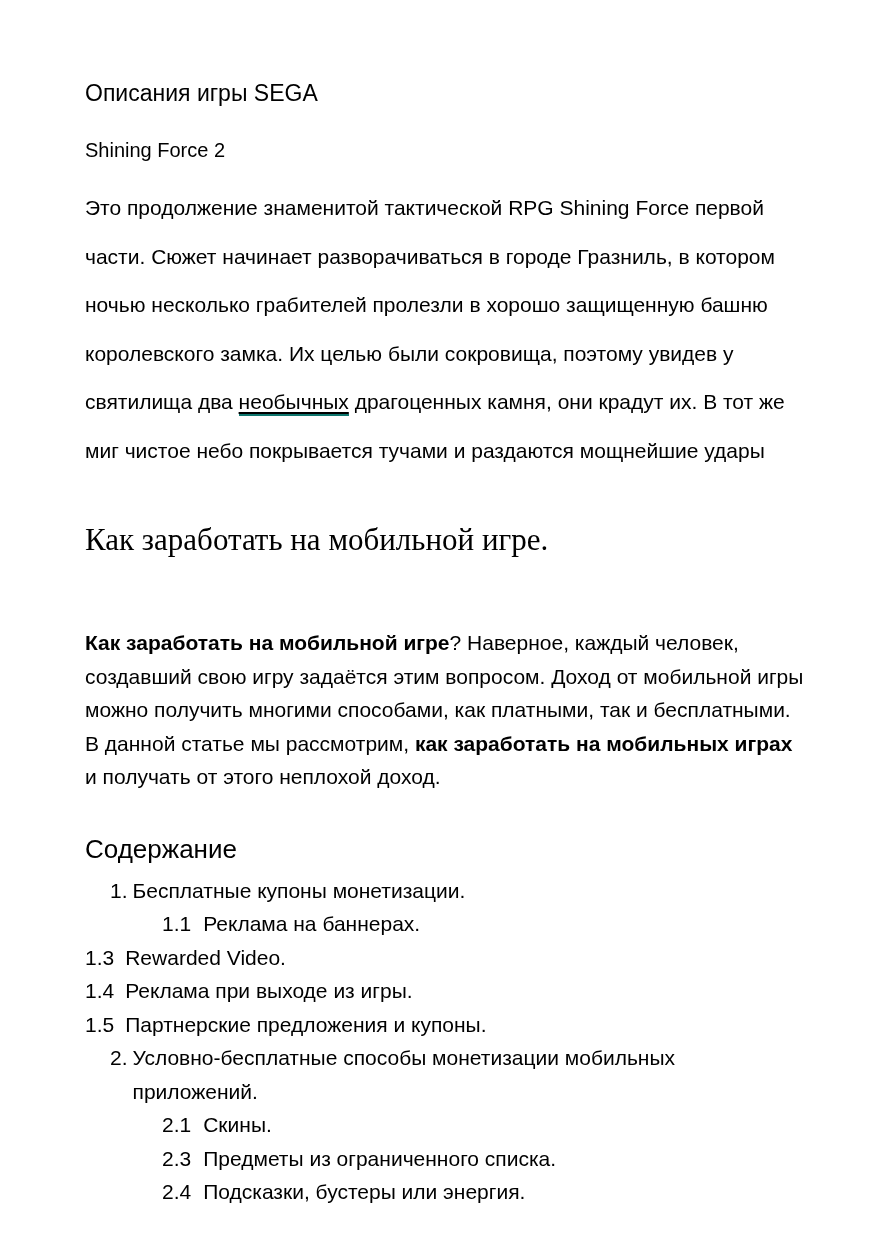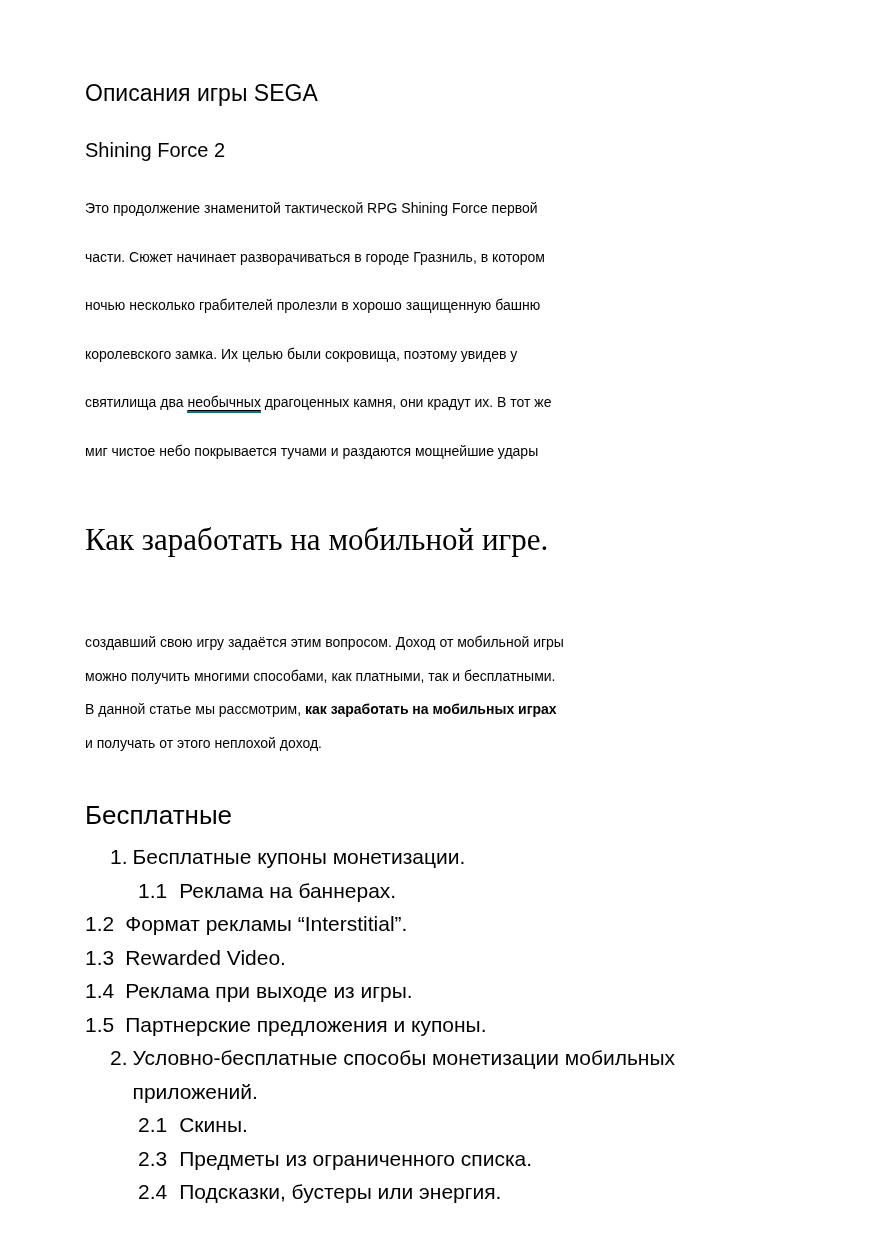--- a/index.html
+++ b/index.html
@@ -3,35 +3,35 @@
 <meta charset="utf-8">
 <style>
   html,body{margin:0;padding:0;}
   body{
     width:890px;height:1259px;overflow:hidden;background:#ffffff;color:#000000;
     font-family:"Liberation Sans", sans-serif;
   }
   .page{padding:79px 80px 0 85px;}
   .h-sega{font-size:23px;font-weight:400;margin:0;line-height:28px;}
   .h-shining{font-size:20px;font-weight:400;margin:31px 0 0 0;line-height:24px;}
-  .para{font-size:14px;}
+  .para{font-size:21px;}
   .para-loose{line-height:48.5px;margin-top:22px;}
   .para-normal{line-height:33.5px;margin-top:67px;}
   .tline{white-space:nowrap;}
   .h-main{font-size:31px;font-weight:400;margin:46px 0 0 0;line-height:38px;font-family:Liberation Serif, serif;}
   .h-toc{font-size:26px;font-weight:400;margin:40px 0 0 0;line-height:31px;}
   .toc{margin-top:9px;font-size:21px;line-height:33.5px;}
   .toc-item{display:flex;align-items:flex-start;}
   .toc-item.flat{padding-left:0;}
   .toc-item.level1{padding-left:25px;}
   .toc-item.level2{padding-left:53px;}
   .toc-num{flex:none;}
   .flat  .toc-num{margin-right:11px;}
   .level1 .toc-num{margin-right:5px;}
-  .level2 .toc-num{margin-right:12px;}
+  .level2 .toc-num{margin-right:12px;margin-left:24px;}
   .toc-text div{white-space:nowrap;}
   .u-word{
     text-decoration:underline;
     text-underline-offset:3px;
     border-bottom:2px solid #0f766e;
     padding-bottom:1px;
   }
   b{font-weight:700;}
 </style>
 </head>
@@ -44,44 +44,39 @@
       <div class="tline"><span>Это продолжение знаменитой тактической RPG Shining Force первой</span></div>
       <div class="tline"><span>части. Сюжет начинает разворачиваться в городе Гразниль, в котором</span></div>
       <div class="tline"><span>ночью несколько грабителей пролезли в хорошо защищенную башню</span></div>
       <div class="tline"><span>королевского замка. Их целью были сокровища, поэтому увидев у</span></div>
       <div class="tline"><span>святилища два </span><span class="u-word">необычных</span><span> драгоценных камня, они крадут их. В тот же</span></div>
       <div class="tline"><span>миг чистое небо покрывается тучами и раздаются мощнейшие удары</span></div>
     </div>
 
   <h1 class="h-main">Как заработать на мобильной игре.</h1>
   <div class="para para-normal" id="para-intro">
+      <div class="tline"><b>Как заработать на мобильной игре</b><span>? Наверное, каждый человек,</span></div>
       <div class="tline"><span>создавший свою игру задаётся этим вопросом. Доход от мобильной игры</span></div>
       <div class="tline"><span>можно получить многими способами, как платными, так и бесплатными.</span></div>
       <div class="tline"><span>В данной статье мы рассмотрим, </span><b>как заработать на мобильных играх</b></div>
       <div class="tline"><span>и получать от этого неплохой доход.</span></div>
     </div>
 
-  <h2 class="h-toc">Бесплатные</h2>
+  <h2 class="h-toc">Содержание</h2>
   <div class="toc" id="toc-list">
       <div class="toc-item level1">
         <span class="toc-num">1.</span>
         <span class="toc-text">
           <div>Бесплатные купоны монетизации.</div>
         </span>
       </div>
       <div class="toc-item level2">
         <span class="toc-num">1.1</span>
         <span class="toc-text">
           <div>Реклама на баннерах.</div>
-        </span>
-      </div>
-      <div class="toc-item flat">
-        <span class="toc-num">1.2</span>
-        <span class="toc-text">
-          <div>Формат рекламы “Interstitial”.</div>
         </span>
       </div>
       <div class="toc-item flat">
         <span class="toc-num">1.3</span>
         <span class="toc-text">
           <div>Rewarded Video.</div>
         </span>
       </div>
       <div class="toc-item flat">
         <span class="toc-num">1.4</span>

